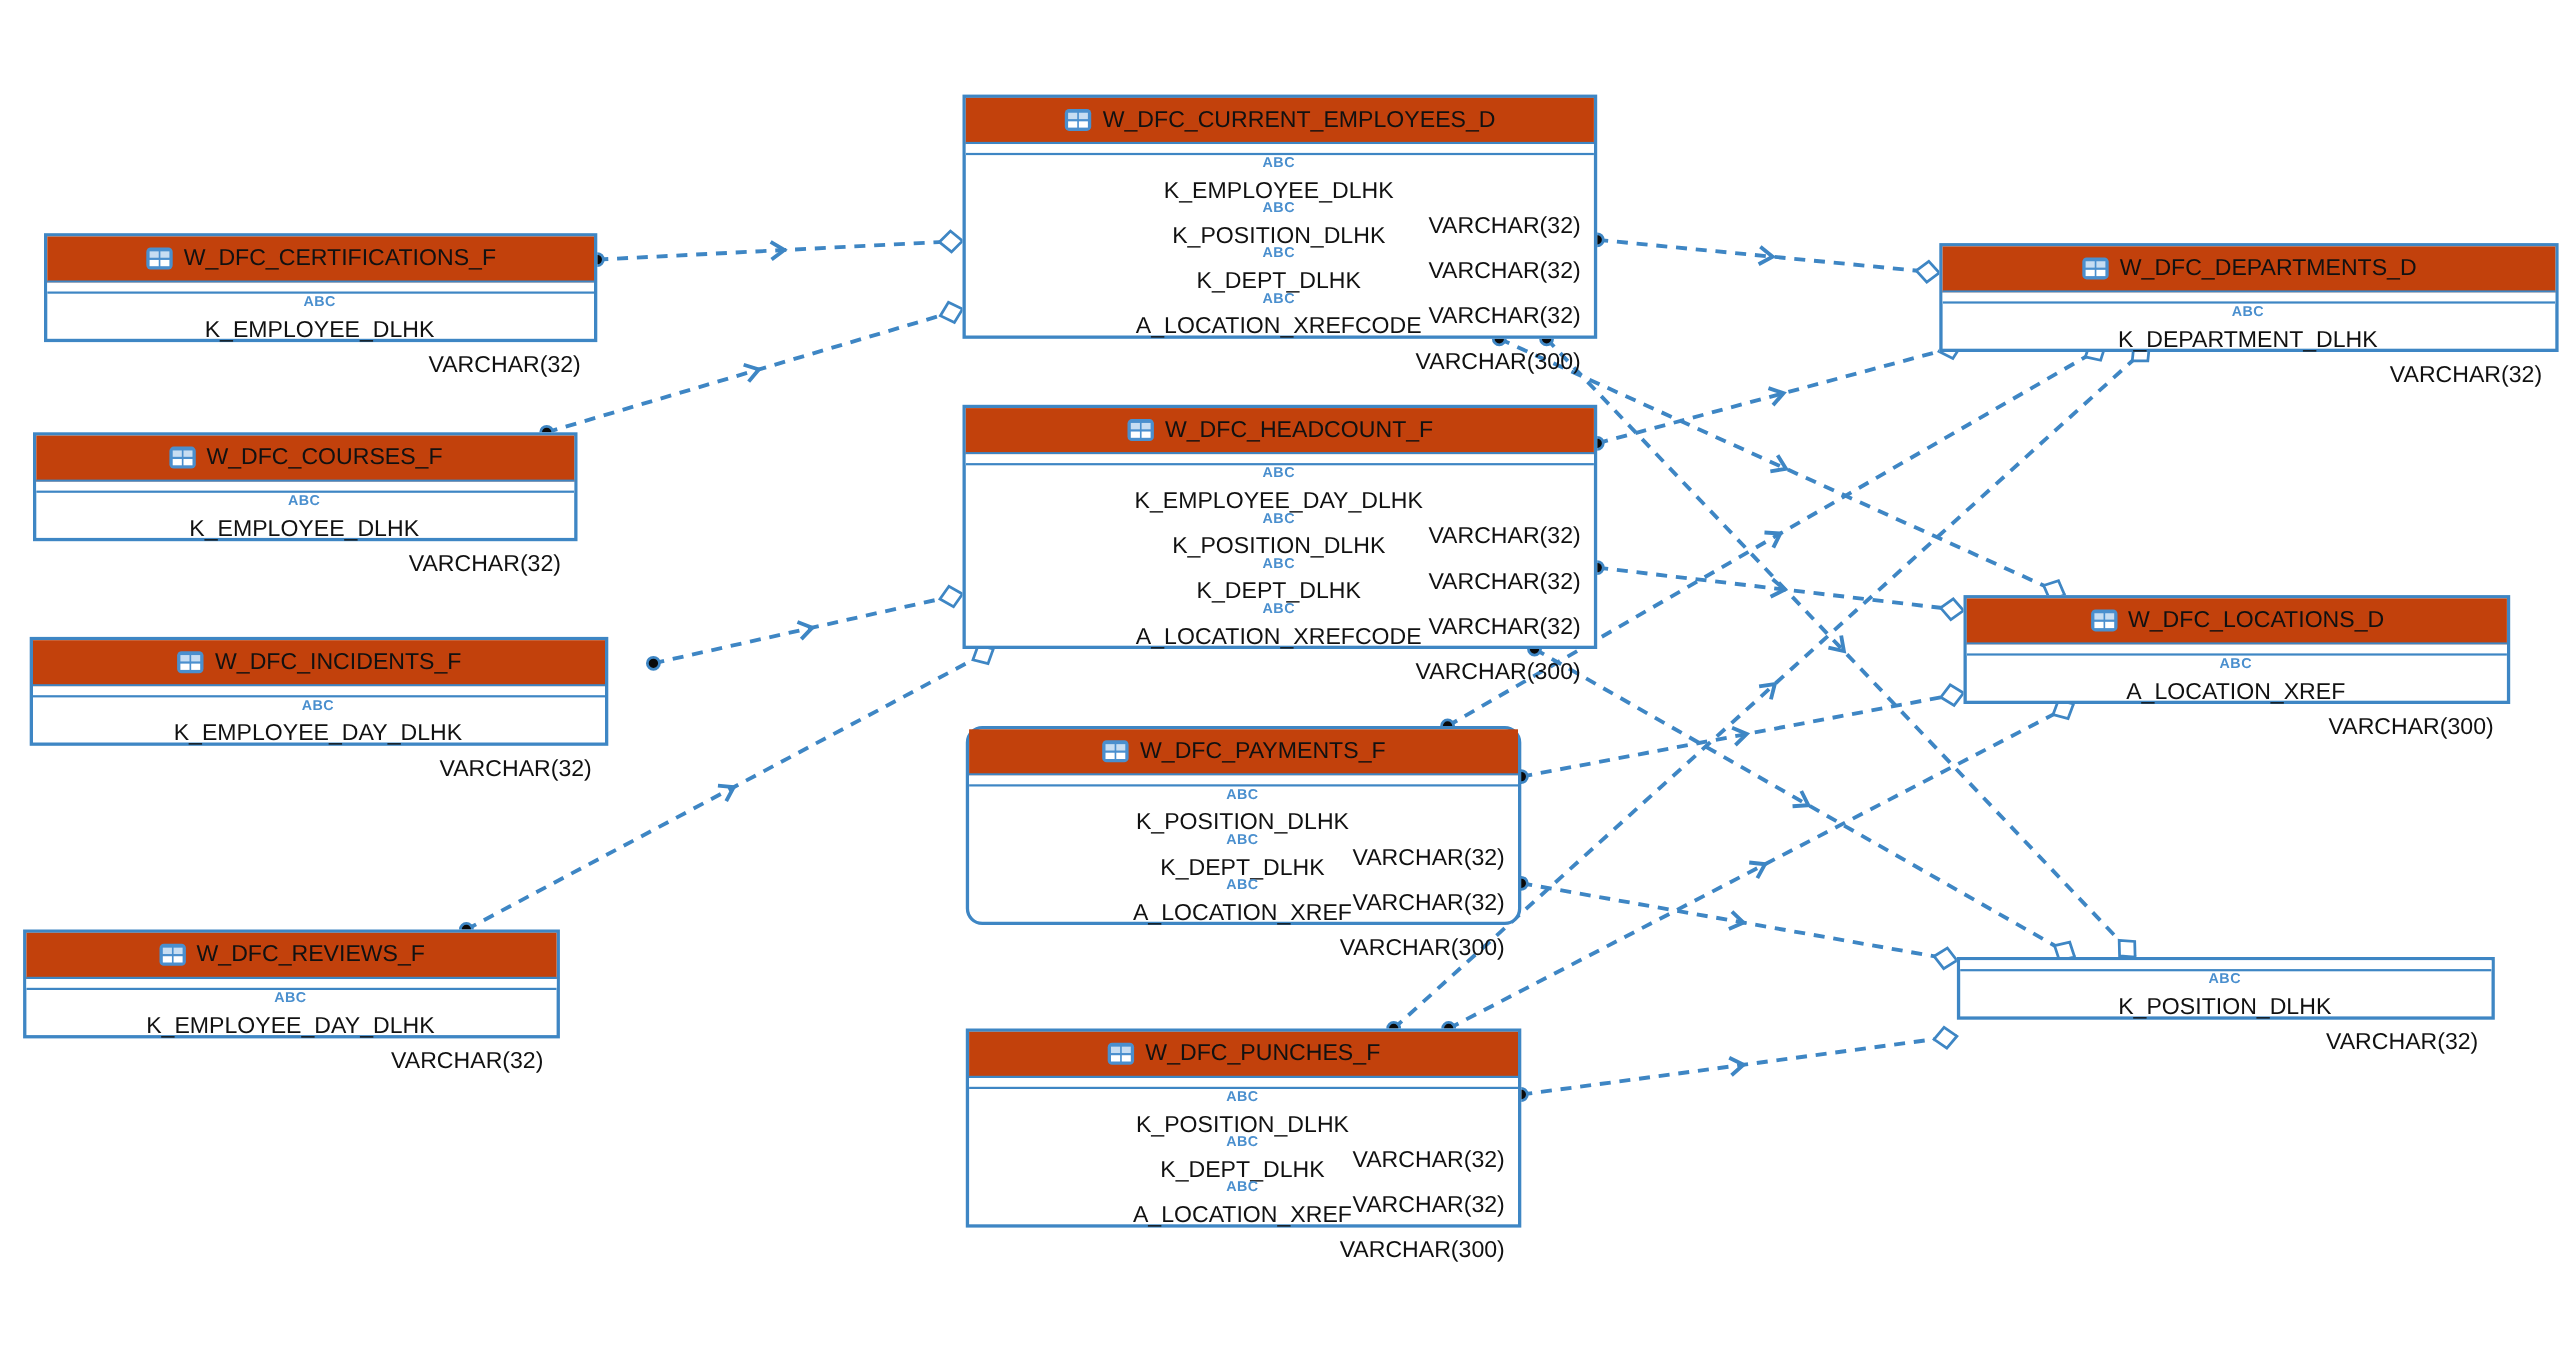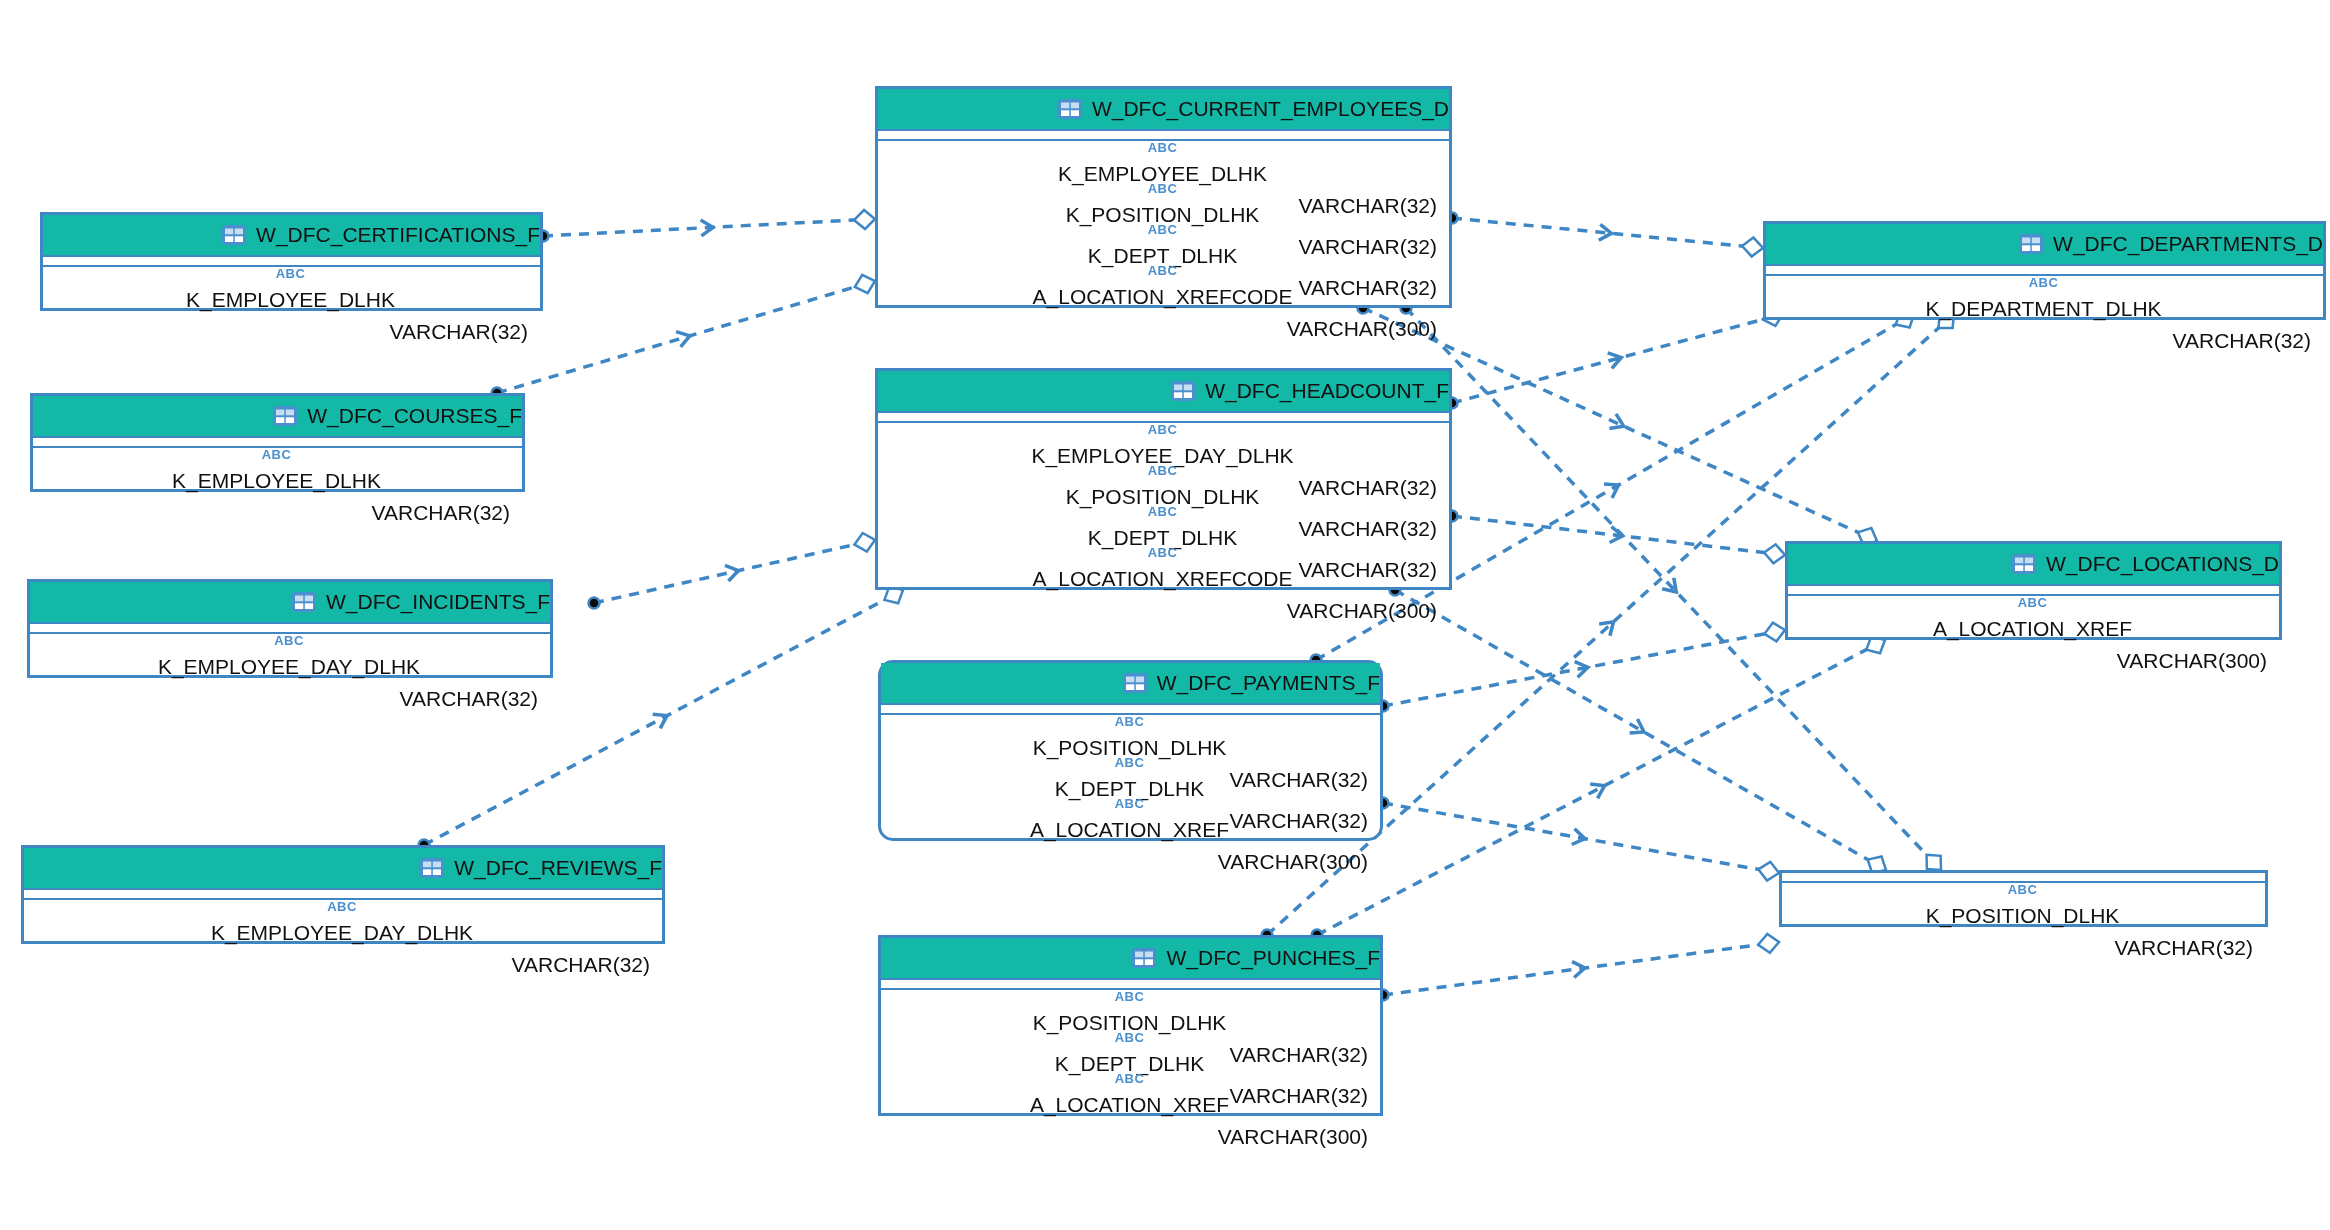--- a/index.html
+++ b/index.html
@@ -6,22 +6,22 @@
   #canvas{
     position:relative;width:2330px;height:1230px;background:#ffffff;overflow:hidden;
     font-family:"Liberation Sans","DejaVu Sans",sans-serif;
   }
   #canvas svg.lines{position:absolute;left:0;top:0;}
   .erd-table{
     position:absolute;box-sizing:border-box;background:#ffffff;
     border:3px solid #3e86c4;
   }
   .erd-hdr{
-    height:40px;background:#14b8a6;border-bottom:2px solid #3e86c4;
-    display:flex;align-items:center;justify-content:flex-end;gap:9px;
+    height:40px;background:#c2410c;border-bottom:2px solid #3e86c4;
+    display:flex;align-items:center;justify-content:center;gap:9px;
     font-size:21px;color:#111111;white-space:nowrap;
   }
   .erd-gap{height:8px;background:#ffffff;border-bottom:2px solid #3e86c4;}
   .erd-row{
     height:41px;display:flex;align-items:center;gap:8px;
     padding:0 12px 0 10px;font-size:21px;color:#111111;white-space:nowrap;flex-direction:column;
   }
   .erd-row .ctype{margin-left:auto;}
   .abc{
     color:#4a8fce;font-weight:bold;font-size:13px;letter-spacing:.4px;
@@ -116,21 +116,21 @@
         </span>
         <span>W_DFC_INCIDENTS_F</span>
       </div>
       <div class="erd-gap"></div>
       <div class="erd-row">
         <span class="abc">ABC</span>
         <span class="cname">K_EMPLOYEE_DAY_DLHK</span>
         <span class="ctype">VARCHAR(32)</span>
       </div>
     </div>
-    <div class="erd-table" style="left: 21px; top: 845px; width: 644px;">
+    <div class="erd-table" style="left: 21px; top: 845px; width: 488px;">
       <div class="erd-hdr">
         <span class="ticon">
           <svg width="26" height="22" viewBox="0 0 26 22">
             <rect x="1" y="1" width="24" height="20" rx="4" fill="#4a8fce"></rect>
             <rect x="4" y="4.5" width="8.3" height="5.8" fill="#c7ddf2"></rect>
             <rect x="13.8" y="4.5" width="8.2" height="5.8" fill="#c7ddf2"></rect>
             <rect x="4" y="12.3" width="8.3" height="5.7" fill="#ffffff"></rect>
             <rect x="13.8" y="12.3" width="8.2" height="5.7" fill="#ffffff"></rect>
           </svg>
         </span>

